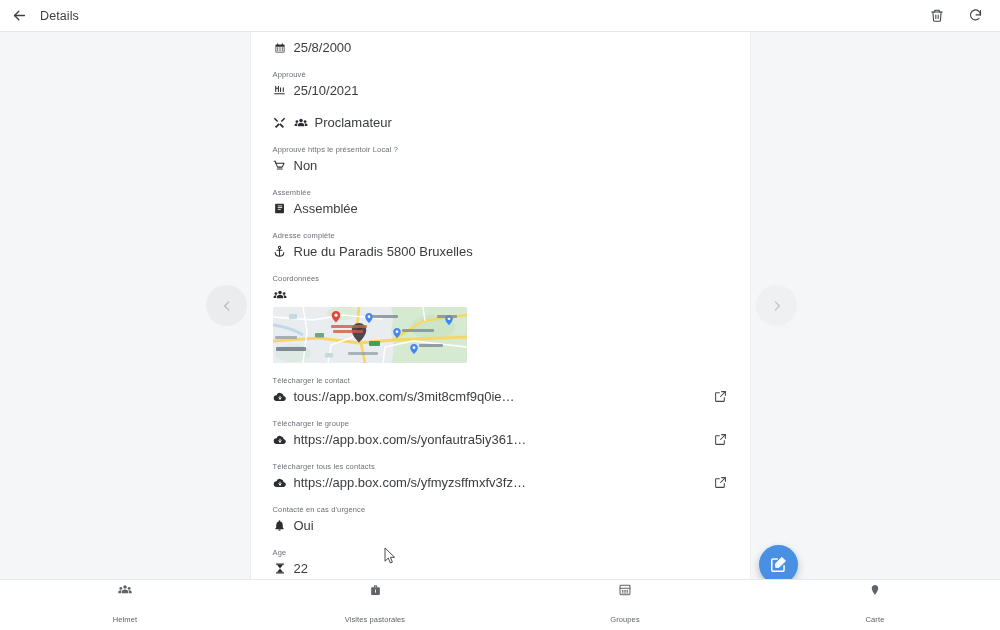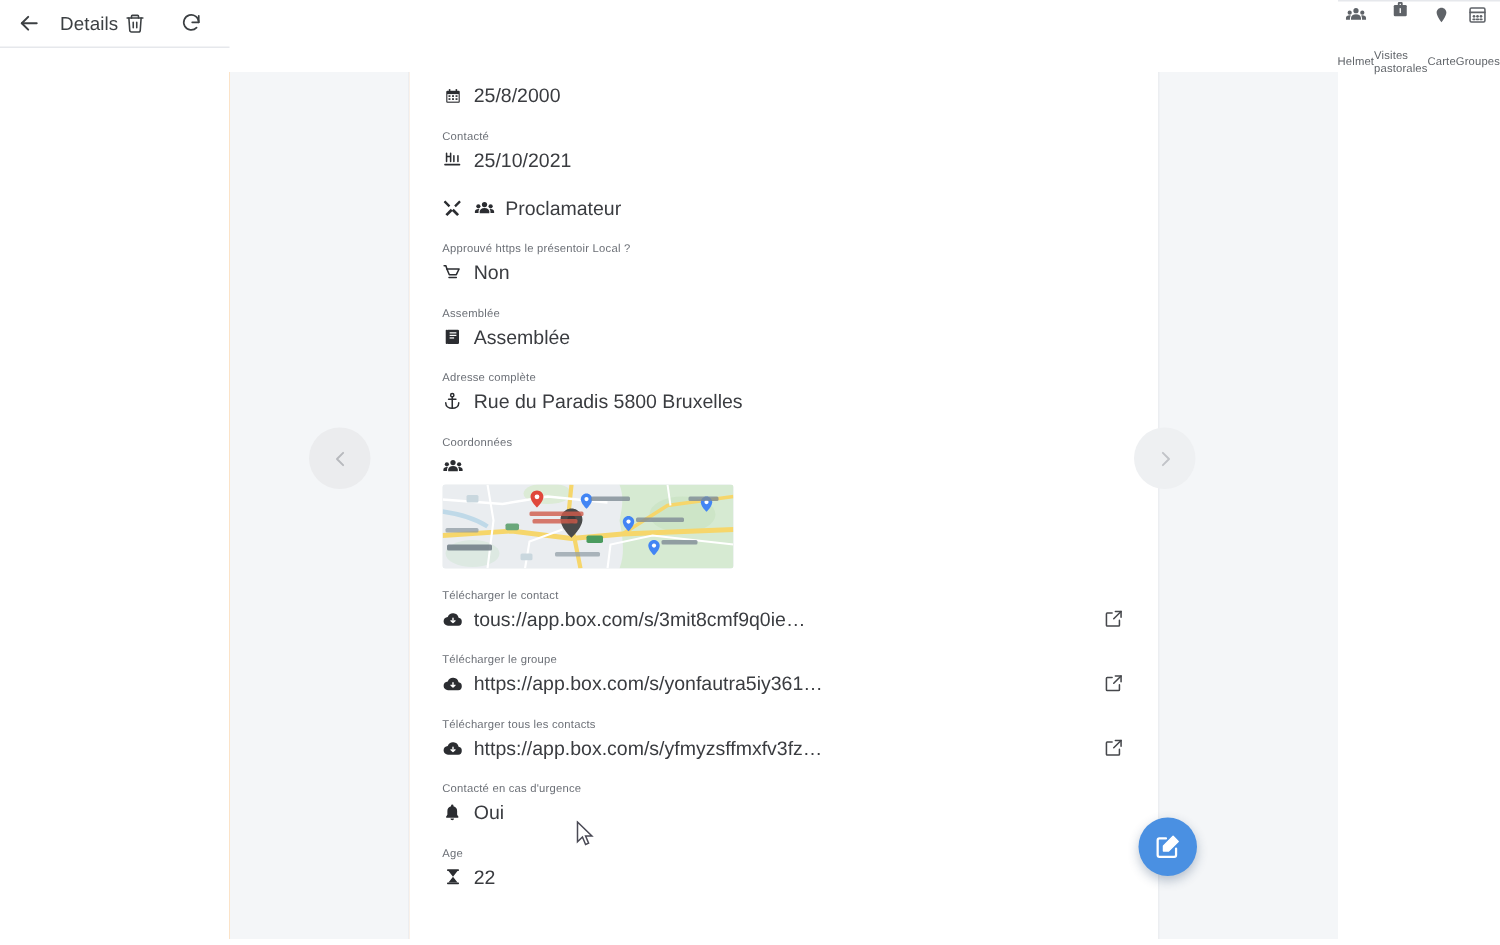--- a/index.html
+++ b/index.html
@@ -9,21 +9,21 @@
     background: #ffffff;
     overflow: hidden;
   }
 
   
   .app {
     position: relative;
     width: 1000px; height: 626px;
     background: #ffffff;
     display: flex;
-    flex-direction: row;
+    flex-direction: column;
   }
 
   
   .topbar {
     height: 32px;
     flex: 0 0 32px;
     background: #ffffff;
     border-bottom: 1px solid #e6e8ec;
     display: flex;
     align-items: center;
@@ -45,25 +45,24 @@
   }
   .topbar-right {
     margin-left: auto;
     display: flex; align-items: center; gap: 16px;
   }
 
   
   .body-area {
     position: relative;
     flex: 1 1 auto;
-    background: #fdba74;
+    background: #14532d;
     display: flex;
     justify-content: center;
     overflow: hidden;
-    margin-top: 48px;
   }
   .gutter-left, .gutter-right {
     background: #f4f6f8;
     flex: 1 1 auto;
   }
   .gutter-left { border-right: 1px solid #eceef1; }
   .gutter-right { border-left: 1px solid #eceef1; }
 
   
   .detail-panel {
@@ -256,21 +255,21 @@
                 <rect x="15.4" y="15" width="2.6" height="2.2" fill="#2b2d31"></rect>
                 <rect x="6.5" y="2.5" width="2" height="4" rx="0.8"></rect>
                 <rect x="15.5" y="2.5" width="2" height="4" rx="0.8"></rect>
               </svg>
             </span>
             <span class="field-value">25/8/2000</span>
           </div>
         </div>
 
         <div class="field">
-          <div class="field-label">Contacté</div>
+          <div class="field-label">Approuvé</div>
           <div class="field-value-row">
             <span class="field-icon">
               <svg width="13" height="13" viewBox="0 0 24 24" fill="none" stroke="#2b2d31" stroke-width="1.9" stroke-linecap="round">
                 <path d="M5 4v10M5 8h5M10 4v10"></path>
                 <path d="M14 7v7M19 7v7"></path>
                 <path d="M3 18h18"></path>
               </svg>
             </span>
             <span class="field-value">25/10/2021</span>
           </div>
@@ -553,42 +552,42 @@
 
     <div class="bn-item">
       <span>
         <svg width="13" height="14" viewBox="0 0 24 24" fill="#5f6368">
           <rect x="4" y="7" width="16" height="14" rx="1.6"></rect>
           <path d="M9 7V5a1.6 1.6 0 0 1 1.6-1.6h2.8A1.6 1.6 0 0 1 15 5v2h-2.2V5.6h-1.6V7z"></path>
           <rect x="11.2" y="11" width="1.6" height="6" fill="#ffffff"></rect>
         </svg>
       </span>
       <span class="bn-label">Visites pastorales</span>
-    </div>
-
-    <div class="bn-item">
-      <span>
-        <svg width="12" height="14" viewBox="0 0 24 24" fill="#5f6368">
-          <path d="M12 2.2c-3.6 0-6.5 2.9-6.5 6.5 0 5 6.5 13.1 6.5 13.1s6.5-8.1 6.5-13.1c0-3.6-2.9-6.5-6.5-6.5z"></path>
-        </svg>
-      </span>
-      <span class="bn-label">Carte</span>
     </div>
 
     <div class="bn-item">
       <span>
         <svg width="14" height="14" viewBox="0 0 24 24" fill="none" stroke="#5f6368" stroke-width="1.8" stroke-linecap="round">
           <rect x="3.5" y="4" width="17" height="16" rx="1.6"></rect>
           <line x1="3.5" y1="9" x2="20.5" y2="9"></line>
           <circle cx="8" cy="13.5" r="1.5" fill="#5f6368" stroke="none"></circle>
           <circle cx="12" cy="13.5" r="1.5" fill="#5f6368" stroke="none"></circle>
           <circle cx="16" cy="13.5" r="1.5" fill="#5f6368" stroke="none"></circle>
           <line x1="7" y1="17" x2="9" y2="17"></line>
           <line x1="11" y1="17" x2="13" y2="17"></line>
           <line x1="15" y1="17" x2="17" y2="17"></line>
         </svg>
       </span>
       <span class="bn-label">Groupes</span>
     </div>
 
+    <div class="bn-item">
+      <span>
+        <svg width="12" height="14" viewBox="0 0 24 24" fill="#5f6368">
+          <path d="M12 2.2c-3.6 0-6.5 2.9-6.5 6.5 0 5 6.5 13.1 6.5 13.1s6.5-8.1 6.5-13.1c0-3.6-2.9-6.5-6.5-6.5z"></path>
+        </svg>
+      </span>
+      <span class="bn-label">Carte</span>
+    </div>
+
   </div>
 
 </div>
 
 </body></html>

